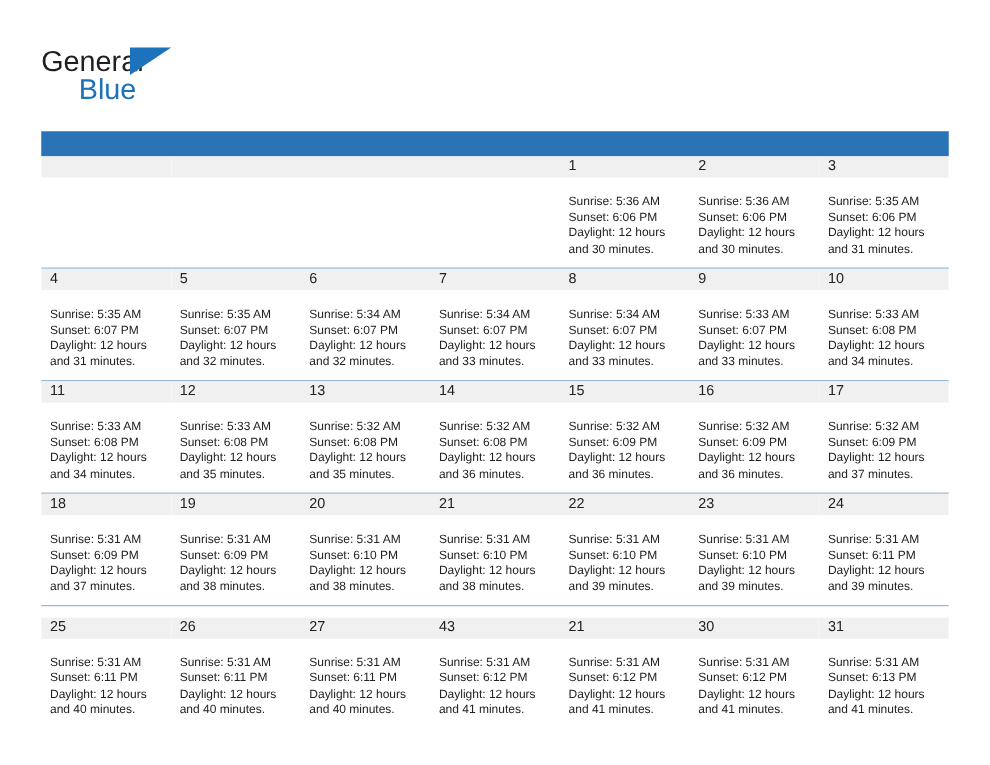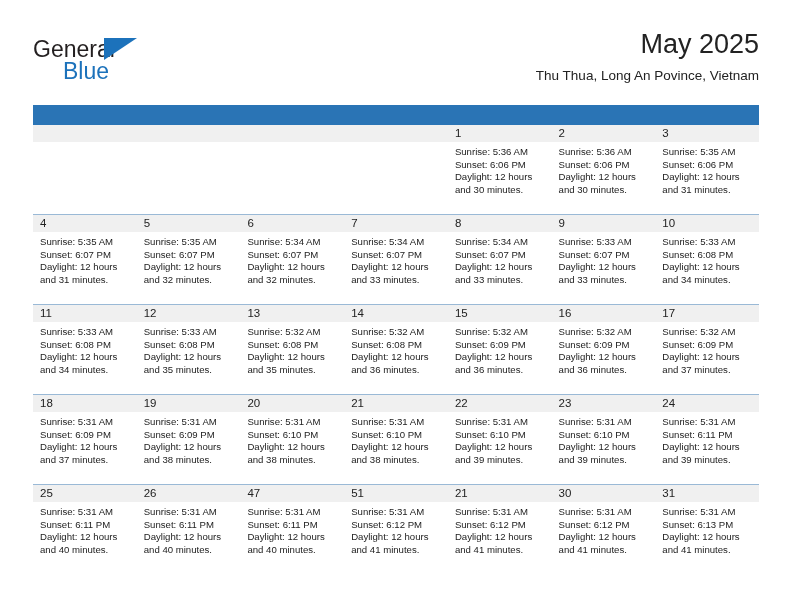--- a/index.html
+++ b/index.html
@@ -106,21 +106,21 @@
     box-sizing: border-box;
     white-space: nowrap;
     overflow: hidden;
   }
   .week-row {
     display: flex;
     height: 90px;
     border-bottom: 1px solid #9ab9d6;
     box-sizing: border-box;
   }
-  .week-row.last { border-bottom: none; }
+  .week-row.last { border-bottom: none; align-items: flex-end; }
   .day-cell {
     flex: 1 1 0;
     box-sizing: border-box;
     position: relative;
     overflow: hidden;
   }
   .day-num-band {
     background: #f0f0f0;
     height: 17px;
     box-sizing: border-box;
@@ -131,40 +131,37 @@
     line-height: 17px;
     padding-left: 7px;
     display: block;
     white-space: nowrap;
   }
   .day-info {
     padding: 4px 6px 0 7px;
     font-size: 9.6px;
     line-height: 12.6px;
     color: #222222;
+    margin-top: 10px;
   }
   .day-info div { white-space: nowrap; }
 </style>
 </head>
 <body>
 
 <div class="page">
 
   <div class="header">
 
     <div class="logo">
       <span class="logo-general">General</span>
       <span class="logo-triangle"></span>
       <span class="logo-blue">Blue</span>
     </div>
 
-    <div class="title-block">
-      <div class="cal-title">May 2025</div>
-      <div class="cal-subtitle">Thu Thua, Long An Povince, Vietnam</div>
-    </div>
 
   </div>
 
   <div class="calendar">
 
     <div class="weekday-row">
       <div class="weekday">Sunday</div>
       <div class="weekday">Saturday</div>
       <div class="weekday">Wednesday</div>
       <div class="weekday">Tuesday</div>
@@ -483,32 +480,32 @@
             </div>
             <div class="day-info">
               <div>Sunrise: 5:31 AM</div>
               <div>Sunset: 6:11 PM</div>
               <div>Daylight: 12 hours</div>
               <div>and 40 minutes.</div>
             </div>
           </div>
           <div class="day-cell">
             <div class="day-num-band">
-              <span class="day-num">47</span>
+              <span class="day-num">27</span>
             </div>
             <div class="day-info">
               <div>Sunrise: 5:31 AM</div>
               <div>Sunset: 6:11 PM</div>
               <div>Daylight: 12 hours</div>
               <div>and 40 minutes.</div>
             </div>
           </div>
           <div class="day-cell">
             <div class="day-num-band">
-              <span class="day-num">51</span>
+              <span class="day-num">43</span>
             </div>
             <div class="day-info">
               <div>Sunrise: 5:31 AM</div>
               <div>Sunset: 6:12 PM</div>
               <div>Daylight: 12 hours</div>
               <div>and 41 minutes.</div>
             </div>
           </div>
           <div class="day-cell">
             <div class="day-num-band">

